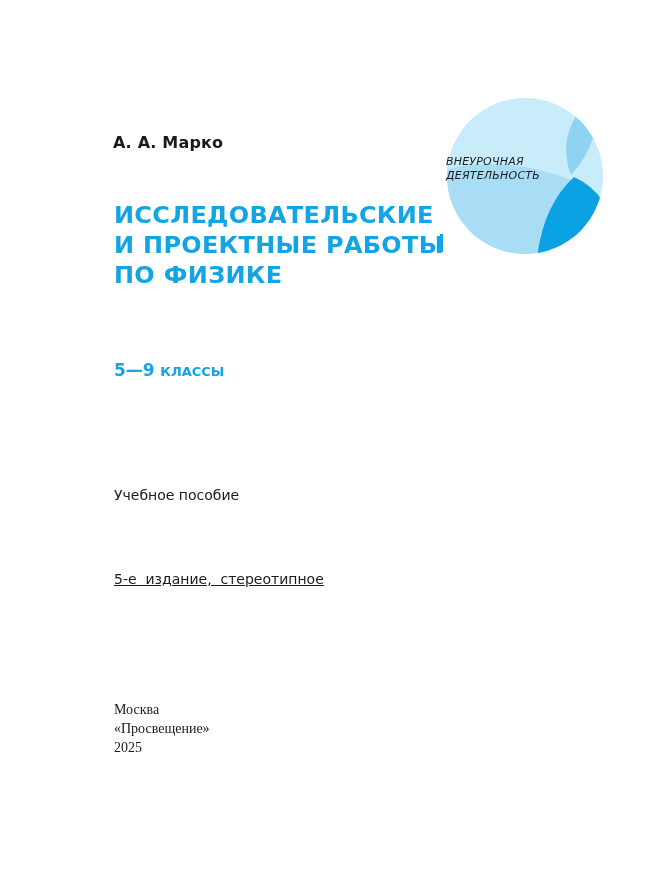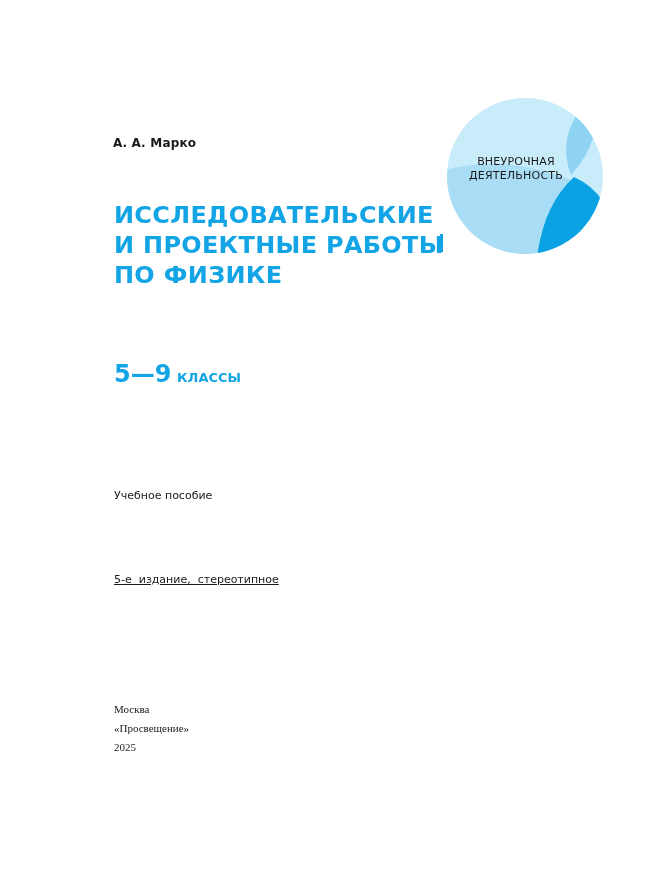--- a/index.html
+++ b/index.html
@@ -1,24 +1,24 @@
 <!DOCTYPE html>
 <html><head>
   <meta charset="utf-8">
   <style>
     html, body { margin: 0; padding: 0; background: #ffffff; }
     body { width: 650px; height: 869px; position: relative; overflow: hidden; font-family: "DejaVu Sans", sans-serif; }
-    .authors { position: absolute; left: 113px; top: 133px; font-family: "DejaVu Sans", sans-serif; font-weight: bold; font-size: 12px; line-height: 20px; color: #1a1a1a; letter-spacing: 0.2px; }
+    .authors { position: absolute; left: 113px; top: 133px; font-family: "DejaVu Sans", sans-serif; font-weight: bold; font-size: 16px; line-height: 20px; color: #1a1a1a; letter-spacing: 0.2px; }
     .title { position: absolute; left: 114px; top: 200px; font-family: "DejaVu Sans", sans-serif; font-weight: bold; font-size: 23.5px; line-height: 30px; color: #12a4e4; letter-spacing: 0.3px; transform: scaleX(1.02); transform-origin: left; }
     .grades { position: absolute; left: 114px; top: 360px; color: #12a4e4; font-family: "DejaVu Sans", sans-serif; font-weight: bold; }
-    .grades .num { font-size: 24px; }
+    .grades .num { font-size: 17px; }
     .grades .word { font-size: 13px; }
-    .plain { position: absolute; left: 114px; font-family: "DejaVu Sans", sans-serif; font-size: 11px; color: #1a1a1a; line-height: 19px; }
+    .plain { position: absolute; left: 114px; font-family: "DejaVu Sans", sans-serif; font-size: 14px; color: #1a1a1a; line-height: 19px; }
     .badge { position: absolute; left: 446px; top: 97px; width: 158px; height: 158px; }
-    .badge-text { position: absolute; left: 446px; top: 155px; width: 140px; text-align: center; font-family: "DejaVu Sans", sans-serif; font-size: 11px; line-height: 14px; color: #1a1a1a; letter-spacing: 0.2px; }
+    .badge-text { position: absolute; left: 446px; top: 155px; width: 140px; font-family: "DejaVu Sans", sans-serif; font-size: 11px; line-height: 14px; color: #1a1a1a; letter-spacing: 0.2px; font-style: italic; }
     .blue-mark { position: absolute; left: 440px; top: 234px; width: 3px; height: 18px; background: #0ea0e0; }
   </style>
 </head>
 <body>
 
 <div class="badge">
   <svg width="158" height="158" viewBox="0 0 158 158">
     <defs>
       <clipPath id="c">
           <circle cx="79" cy="79" r="78"></circle>

